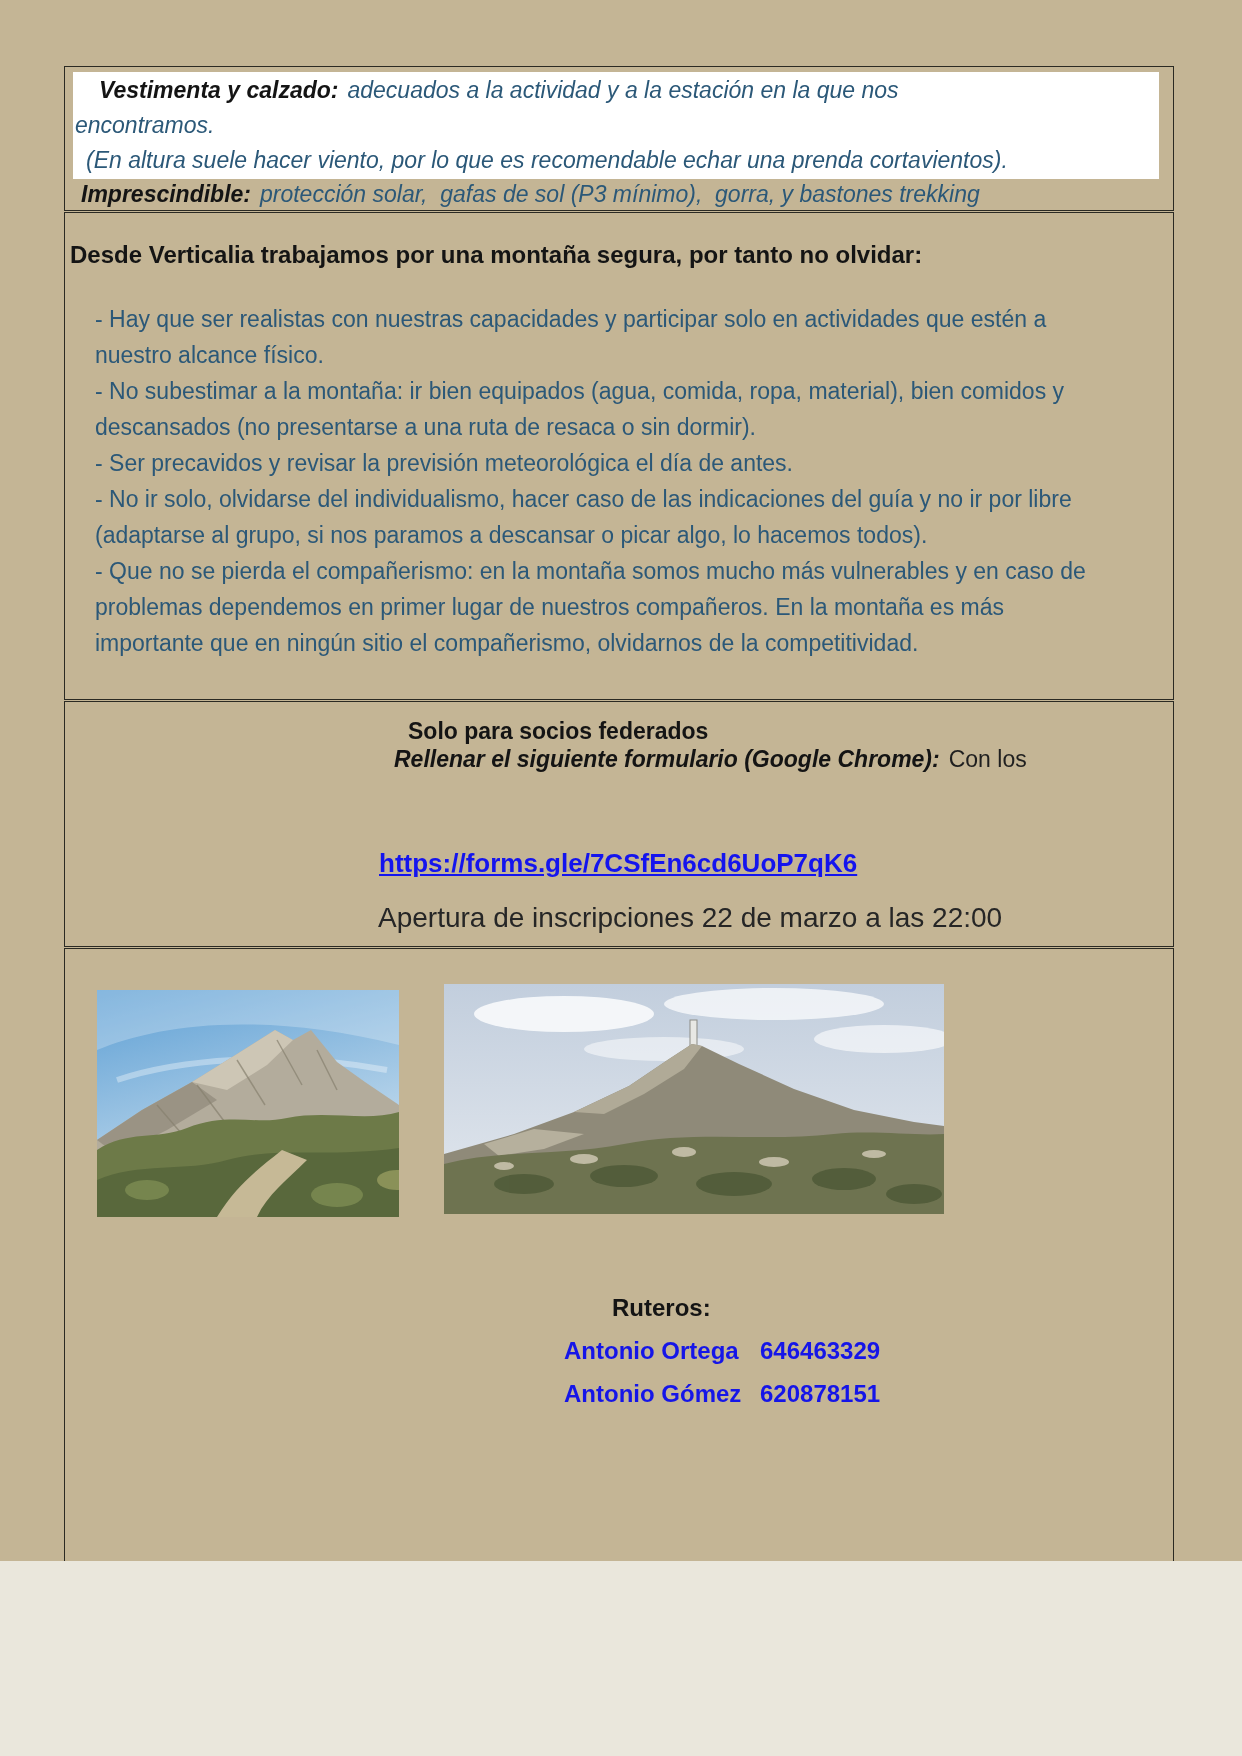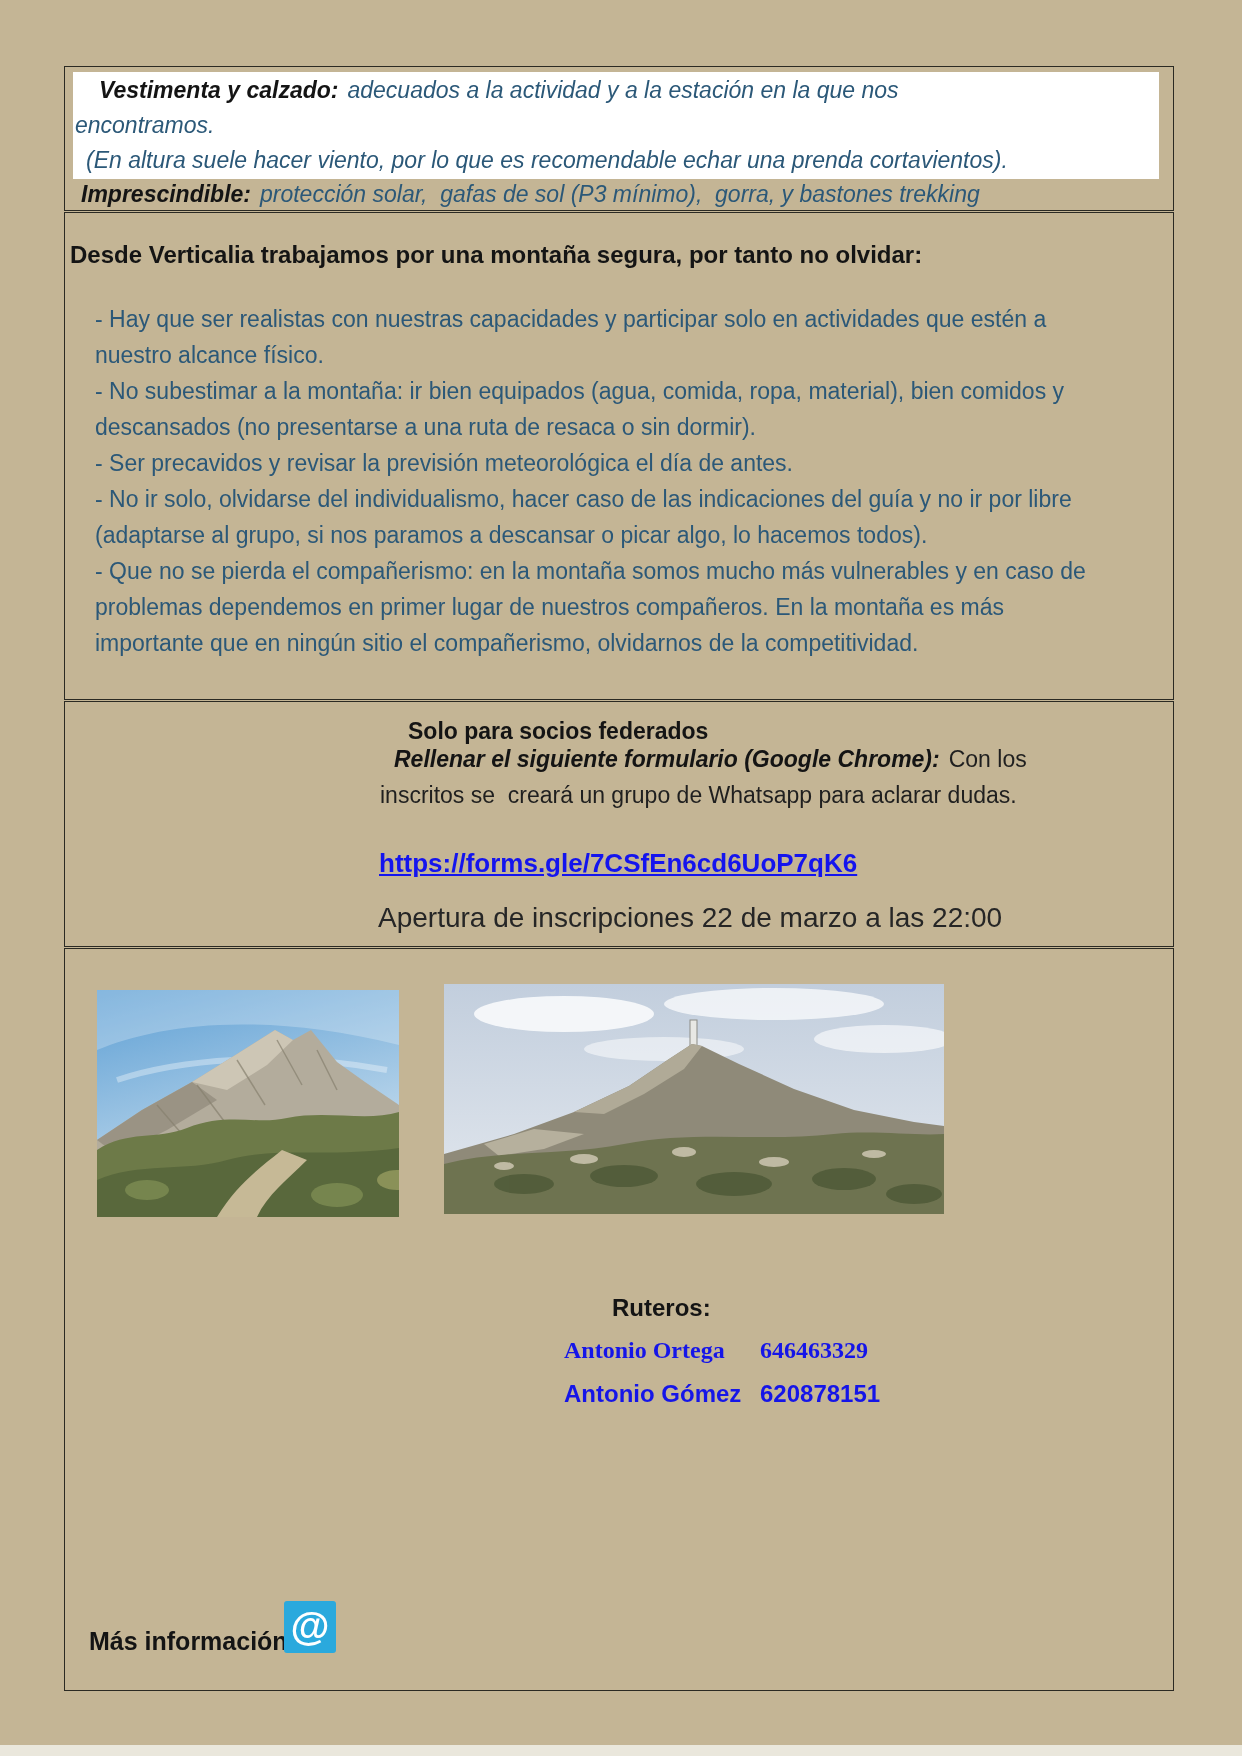--- a/index.html
+++ b/index.html
@@ -4,21 +4,21 @@
 <style>
   html,body{margin:0;padding:0;}
   body{
     width:1242px;height:1756px;
     background:#eae7dc;
     font-family:"Liberation Sans", sans-serif;
     position:relative;
     -webkit-font-smoothing:antialiased;
   }
   .page{
-    position:absolute;left:0;top:0;width:1242px;height:1745px;
+    position:absolute;left:0;top:0;width:1242px;height:1561px;
     background:#c4b595;overflow:hidden;
   }
   .box{
     position:absolute;left:64px;width:1110px;
     border:1px solid #2b2a23;box-sizing:border-box;
   }
   .line{position:absolute;white-space:pre;}
   
   #intro-box{top:66px;height:145px;}
   .white-inner{
@@ -49,21 +49,21 @@
   }
   .reg-opening{left:313px;top:200px;font-size:28px;color:#262626;}
   
   #footer-box{top:948px;height:743px;}
   .photo{position:absolute;overflow:hidden;}
   #photo-left{left:32px;top:41px;width:302px;height:227px;}
   #photo-right{left:379px;top:35px;width:500px;height:230px;}
   .photo svg{display:block;width:100%;height:100%;}
   .ruteros-label{left:499px;top:345px;font-weight:bold;font-size:24px;color:#141414;margin-left:48px;}
   .contact{position:absolute;left:499px;font-weight:bold;font-size:24px;color:#1515e8;white-space:pre;}
-  #contact-1{top:388px;font-family:Liberation Serif, serif;}
+  #contact-1{top:388px;}
   #contact-2{top:431px;}
   .contact-name{display:inline-block;width:196px;}
   .more-info-label{left:24px;top:678px;font-weight:bold;font-size:25px;color:#141414;}
   .at-icon{
     position:absolute;left:219px;top:652px;width:52px;height:52px;
     background:#2aa9dd;border-radius:3px;color:#ffffff;
     font-size:40px;font-weight:bold;text-align:center;line-height:50px;
   }
   .email-link{
     left:293px;top:680px;font-size:25px;color:#1414ee;
@@ -91,21 +91,20 @@
       <div>- No subestimar a la montaña: ir bien equipados (agua, comida, ropa, material), bien comidos y descansados (no presentarse a una ruta de resaca o sin dormir).</div>
       <div>- Ser precavidos y revisar la previsión meteorológica el día de antes.</div>
       <div>- No ir solo, olvidarse del individualismo, hacer caso de las indicaciones del guía y no ir por libre (adaptarse al grupo, si nos paramos a descansar o picar algo, lo hacemos todos).</div>
       <div>- Que no se pierda el compañerismo: en la montaña somos mucho más vulnerables y en caso de problemas dependemos en primer lugar de nuestros compañeros. En la montaña es más importante que en ningún sitio el compañerismo, olvidarnos de la competitividad.</div>
     </div>
   </div>
 
   <div class="box" id="registration-box">
     <div class="line reg-title">Solo para socios federados</div>
     <div class="line reg-form-line1"><span class="reg-form-label">Rellenar el siguiente formulario (Google Chrome):</span><span class="gap">Con los</span></div>
-    <div class="line reg-form-line2">inscritos se  creará un grupo de Whatsapp para aclarar dudas.</div>
     <a class="line reg-link">https://forms.gle/7CSfEn6cd6UoP7qK6</a>
     <div class="line reg-opening">Apertura de inscripciones 22 de marzo a las 22:00</div>
   </div>
 
   <div class="box" id="footer-box">
 
     <div class="photo" id="photo-left">
       <svg viewBox="0 0 302 227" preserveAspectRatio="none">
         <defs>
           <linearGradient id="sky1" x1="0" y1="0" x2="0.35" y2="1">

